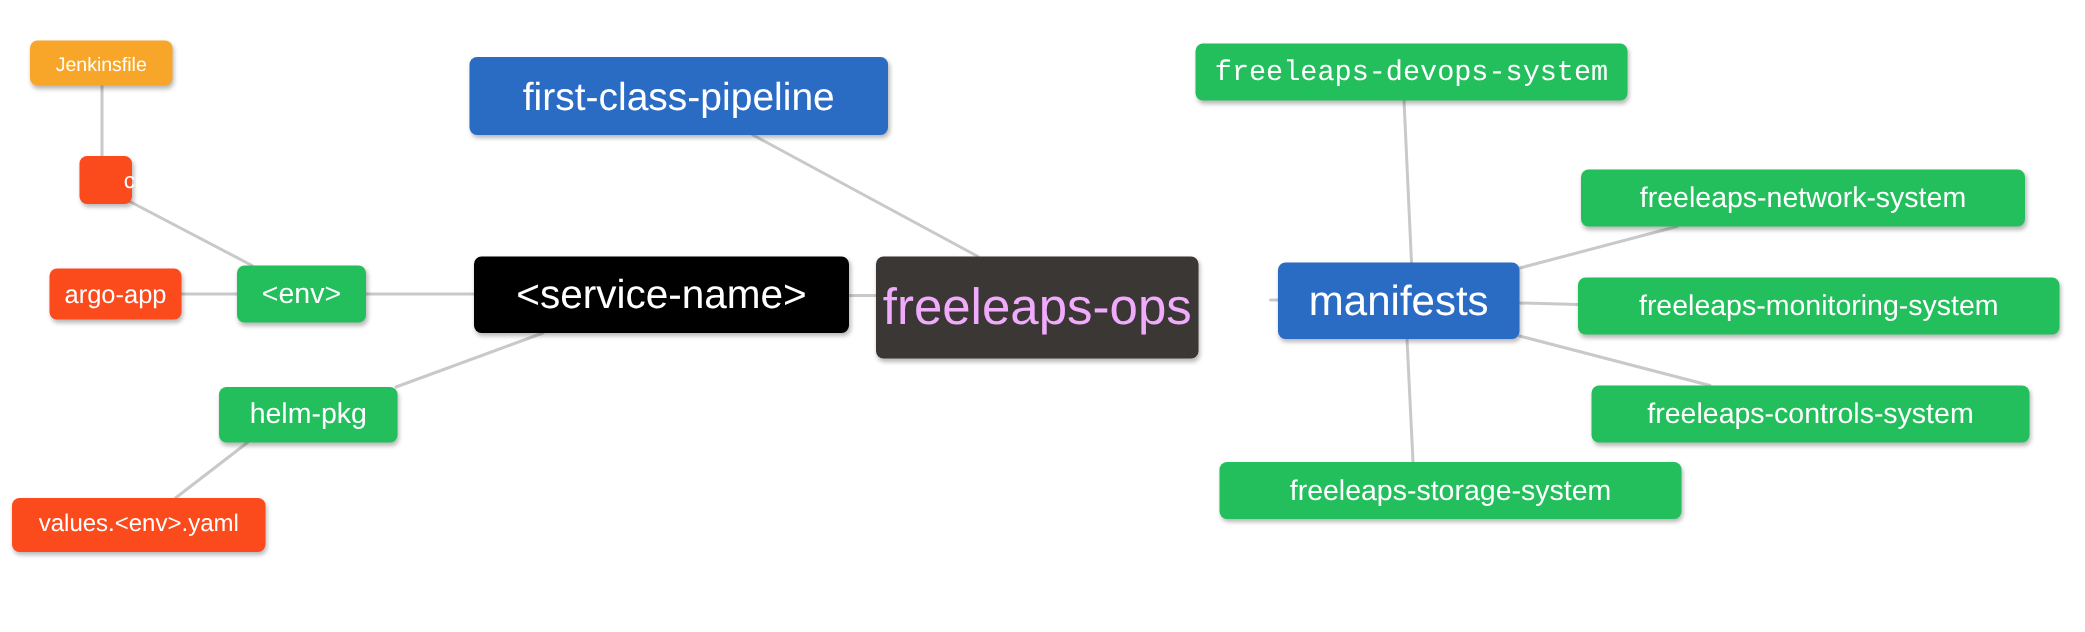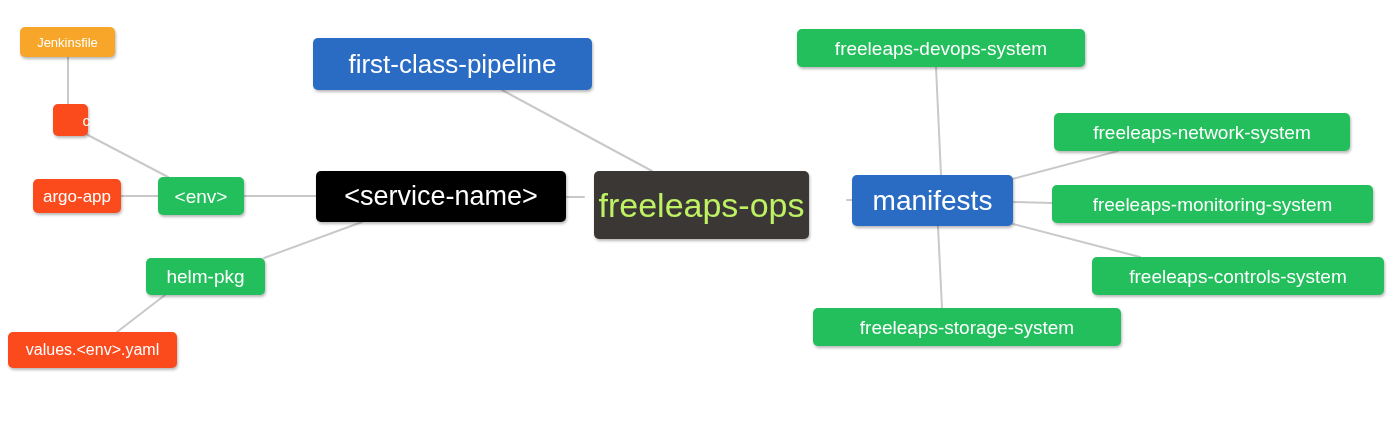--- a/index.html
+++ b/index.html
@@ -66,21 +66,21 @@
     </svg>
   <div class="node-layer">
       <div class="node" style="left: 20px; top: 27px; width: 95px; height: 30px; font-size: 13px; background: rgb(247, 166, 41); color: rgb(255, 255, 255);">Jenkinsfile</div>
       <div class="node" style="left: 53px; top: 104px; width: 31px; height: 32px; font-size: 15px; background: rgb(251, 74, 28); color: rgb(255, 255, 255); padding-left: 35px;">ci</div>
       <div class="node" style="left: 33px; top: 179px; width: 88px; height: 34px; font-size: 17px; background: rgb(251, 74, 28); color: rgb(255, 255, 255);">argo-app</div>
       <div class="node" style="left: 158px; top: 177px; width: 86px; height: 38px; font-size: 19px; background: rgb(35, 191, 92); color: rgb(255, 255, 255);">&lt;env&gt;</div>
       <div class="node" style="left: 146px; top: 258px; width: 119px; height: 37px; font-size: 19px; background: rgb(35, 191, 92); color: rgb(255, 255, 255);">helm-pkg</div>
       <div class="node" style="left: 8px; top: 332px; width: 169px; height: 36px; font-size: 16px; background: rgb(251, 74, 28); color: rgb(255, 255, 255);">values.&lt;env&gt;.yaml</div>
       <div class="node" style="left: 313px; top: 38px; width: 279px; height: 52px; font-size: 26px; background: rgb(42, 108, 195); color: rgb(255, 255, 255);">first-class-pipeline</div>
       <div class="node" style="left: 316px; top: 171px; width: 250px; height: 51px; font-size: 27px; background: #000000; color: rgb(255, 255, 255);">&lt;service-name&gt;</div>
-      <div class="node" style="left: 584px; top: 171px; width: 215px; height: 68px; font-size: 34px; background: rgb(59, 55, 52); color: #bef264; margin-left: 10px;">freeleaps-ops</div>
+      <div class="node" style="left: 584px; top: 171px; width: 215px; height: 68px; font-size: 34px; background: rgb(59, 55, 52); color: #f0abfc;">freeleaps-ops</div>
       <div class="node" style="left: 852px; top: 175px; width: 161px; height: 51px; font-size: 28px; background: rgb(42, 108, 195); color: rgb(255, 255, 255);">manifests</div>
-      <div class="node" style="left: 797px; top: 29px; width: 288px; height: 38px; font-size: 19px; background: rgb(35, 191, 92); color: rgb(255, 255, 255);">freeleaps-devops-system</div>
+      <div class="node" style="left: 797px; top: 29px; width: 288px; height: 38px; font-size: 19px; background: rgb(35, 191, 92); color: rgb(255, 255, 255); font-family: Liberation Mono, monospace;">freeleaps-devops-system</div>
       <div class="node" style="left: 1054px; top: 113px; width: 296px; height: 38px; font-size: 19px; background: rgb(35, 191, 92); color: rgb(255, 255, 255);">freeleaps-network-system</div>
       <div class="node" style="left: 1052px; top: 185px; width: 321px; height: 38px; font-size: 19px; background: rgb(35, 191, 92); color: rgb(255, 255, 255);">freeleaps-monitoring-system</div>
-      <div class="node" style="left: 1061px; top: 257px; width: 292px; height: 38px; font-size: 19px; background: rgb(35, 191, 92); color: rgb(255, 255, 255); margin-left: 31px;">freeleaps-controls-system</div>
+      <div class="node" style="left: 1061px; top: 257px; width: 292px; height: 38px; font-size: 19px; background: rgb(35, 191, 92); color: rgb(255, 255, 255);">freeleaps-controls-system</div>
       <div class="node" style="left: 813px; top: 308px; width: 308px; height: 38px; font-size: 19px; background: rgb(35, 191, 92); color: rgb(255, 255, 255);">freeleaps-storage-system</div>
     </div>
 </div>
 
 </body></html>

